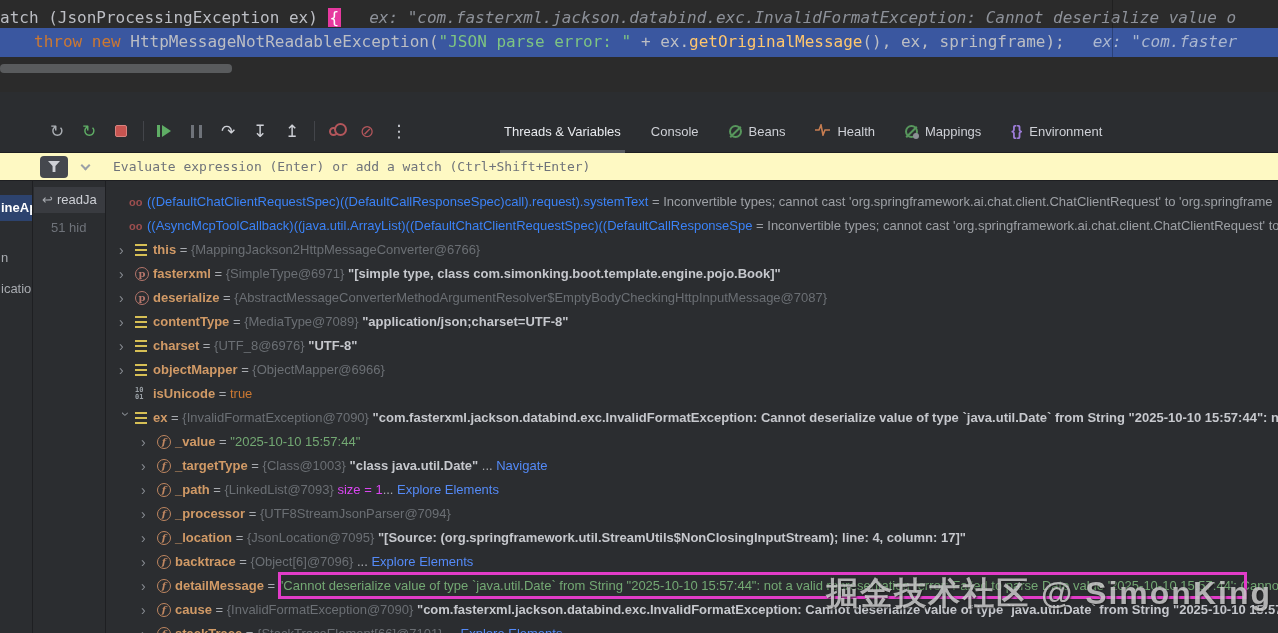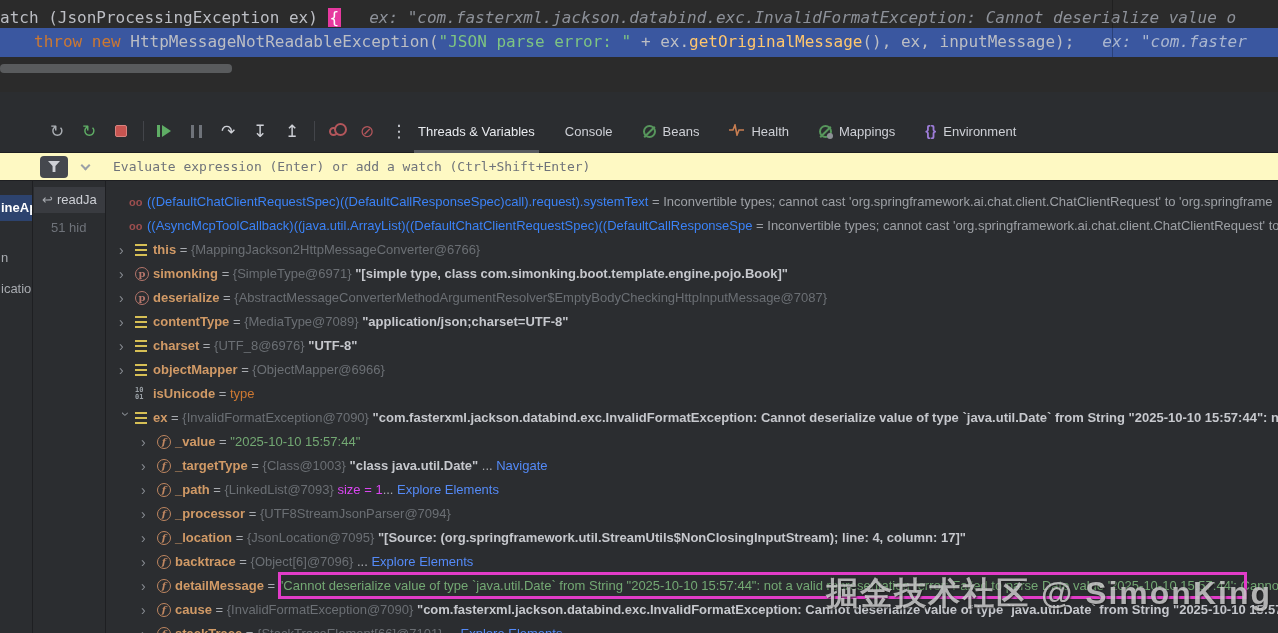--- a/index.html
+++ b/index.html
@@ -33,21 +33,21 @@
   .sep { width:1px; height:20px; background:#43454a; margin:0 7px 0 3px; }
   .ic-stop { width:12px; height:12px; background:#c75450; border:1px solid #d8827e; border-radius:2px; }
   .ic-resume { width:0; height:0; border-left:9px solid #5fad65; border-top:6px solid transparent;
                border-bottom:6px solid transparent; position:relative; margin-left:5px; }
   .ic-resume::before { content:""; position:absolute; left:-14px; top:-6px; width:3px; height:12px; background:#5fad65; }
   .ic-pause { width:11px; height:13px; border-left:3px solid #6f737a; border-right:3px solid #6f737a; }
   .ic-mute { width:9px; height:9px; border-radius:50%; border:2px solid #b3565b; position:relative; margin-right:4px; }
   .ic-mute::after { content:""; position:absolute; left:3px; top:-6px; width:9px; height:9px;
                     border-radius:50%; border:2px solid #b3565b; background:#2b2d30; }
 
-  .tabs { display:flex; gap:30px; height:43px; }
+  .tabs { display:flex; gap:30px; margin-left:86px; height:43px; }
   .tab { display:flex; align-items:center; gap:7px; position:relative; color:#ced0d6; font-size:13px; cursor:default; }
   .tab.selected { color:#e8eaee; }
   .tab.selected::after { content:""; position:absolute; left:-4px; right:-4px; bottom:0; height:3px; background:#585b60; }
   .ic-bean, .ic-mapping { width:13px; height:13px; border:2px solid #57965c; border-radius:50%; position:relative; }
   .ic-bean::after, .ic-mapping::after { content:""; position:absolute; left:-3px; top:4px; width:15px; height:2px;
       background:#57965c; transform:rotate(-45deg); }
   .ic-mapping::before { content:""; position:absolute; right:-3px; bottom:-3px; width:6px; height:6px;
       border-radius:50%; background:#8c9095; z-index:2; }
   .ic-env { color:#9d7cd8; font-weight:bold; font-size:14px; }
 
@@ -103,21 +103,21 @@
   .watermark { position:absolute; right:6px; top:572px; font-size:32px; font-weight:bold; color:#c9c9c9;
                opacity:0.85; letter-spacing:2px; text-shadow:1px 1px 2px #1a1a1a; z-index:9; white-space:nowrap; }
 </style>
 </head>
 <body>
 
 <div id="root">
 
   <div class="editor">
     <div class="codeline l1"><span>atch (JsonProcessingException ex) </span><span class="brace-hl">{</span><span class="spacer"></span><span class="hint">ex: "com.fasterxml.jackson.databind.exc.InvalidFormatException: Cannot deserialize value o</span></div>
-    <div class="codeline l2"><span class="indent"></span><span class="kw">throw new</span><span> HttpMessageNotReadableException(</span><span class="str">"JSON parse error: "</span><span> + ex.</span><span class="meth">getOriginalMessage</span><span>(), ex, inputMessage);</span><span class="spacer"></span><span class="hint">ex: "com.faster</span></div>
+    <div class="codeline l2"><span class="indent"></span><span class="kw">throw new</span><span> HttpMessageNotReadableException(</span><span class="str">"JSON parse error: "</span><span> + ex.</span><span class="meth">getOriginalMessage</span><span>(), ex, springframe);</span><span class="spacer"></span><span class="hint">ex: "com.faster</span></div>
     <div class="guide"></div>
     <div class="hscroll"></div>
   </div>
 
   <div class="debug">
     <div class="toolbar">
       <div id="tb-icons" style="display:flex;align-items:center;">
           <div class="tbtn">
             <span style="color: rgb(169, 173, 178);">↻</span>
           </div>
@@ -205,37 +205,37 @@
               <span class="ic-eye">oo</span>
             </span><span class="wexpr">((DefaultChatClientRequestSpec)((DefaultCallResponseSpec)call).request).systemText </span><span class="wres">= Inconvertible types; cannot cast 'org.springframework.ai.chat.client.ChatClientRequest' to 'org.springframe</span></div>
           <div class="row" style="padding-left: 22px;"><span class="vicon">
               <span class="ic-eye">oo</span>
             </span><span class="wexpr">((AsyncMcpToolCallback)((java.util.ArrayList)((DefaultChatClientRequestSpec)((DefaultCallResponseSpe </span><span class="wres">= Inconvertible types; cannot cast 'org.springframework.ai.chat.client.ChatClientRequest' to</span></div>
           <div class="row" style="padding-left: 12px;"><span class="chev">›</span><span class="vicon">
               <span class="ic-var"></span>
             </span><span class="vname">this</span><span class="veq"> = </span><span class="vref">{MappingJackson2HttpMessageConverter@6766} </span></div>
           <div class="row" style="padding-left: 12px;"><span class="chev">›</span><span class="vicon">
               <span class="ic-f ic-p">p</span>
-            </span><span class="vname">simonking</span><span class="veq"> = </span><span class="vref">{SimpleType@6971} </span><span class="v-white">"[simple type, class com.simonking.boot.template.engine.pojo.Book]"</span></div>
+            </span><span class="vname">fasterxml</span><span class="veq"> = </span><span class="vref">{SimpleType@6971} </span><span class="v-white">"[simple type, class com.simonking.boot.template.engine.pojo.Book]"</span></div>
           <div class="row" style="padding-left: 12px;"><span class="chev">›</span><span class="vicon">
               <span class="ic-f ic-p">p</span>
             </span><span class="vname">deserialize</span><span class="veq"> = </span><span class="vref">{AbstractMessageConverterMethodArgumentResolver$EmptyBodyCheckingHttpInputMessage@7087} </span></div>
           <div class="row" style="padding-left: 12px;"><span class="chev">›</span><span class="vicon">
               <span class="ic-var"></span>
             </span><span class="vname">contentType</span><span class="veq"> = </span><span class="vref">{MediaType@7089} </span><span class="v-white">"application/json;charset=UTF-8"</span></div>
           <div class="row" style="padding-left: 12px;"><span class="chev">›</span><span class="vicon">
               <span class="ic-var"></span>
             </span><span class="vname">charset</span><span class="veq"> = </span><span class="vref">{UTF_8@6976} </span><span class="v-white">"UTF-8"</span></div>
           <div class="row" style="padding-left: 12px;"><span class="chev">›</span><span class="vicon">
               <span class="ic-var"></span>
             </span><span class="vname">objectMapper</span><span class="veq"> = </span><span class="vref">{ObjectMapper@6966} </span></div>
           <div class="row" style="padding-left: 12px;"><span class="chev"></span><span class="vicon">
               <span class="ic-bin">10
 01</span>
-            </span><span class="vname">isUnicode</span><span class="veq"> = </span><span class="v-kw">type</span></div>
+            </span><span class="vname">isUnicode</span><span class="veq"> = </span><span class="v-kw">true</span></div>
           <div class="row" style="padding-left: 12px;"><span class="chev open">›</span><span class="vicon">
               <span class="ic-var"></span>
             </span><span class="vname">ex</span><span class="veq"> = </span><span class="vref">{InvalidFormatException@7090} </span><span class="v-white">"com.fasterxml.jackson.databind.exc.InvalidFormatException: Cannot deserialize value of type `java.util.Date` from String "2025-10-10 15:57:44": not a valid </span></div>
           <div class="row" style="padding-left: 34px;"><span class="chev">›</span><span class="vicon">
               <span class="ic-f">f</span>
             </span><span class="vname">_value</span><span class="veq"> = </span><span class="v-green">"2025-10-10 15:57:44"</span></div>
           <div class="row" style="padding-left: 34px;"><span class="chev">›</span><span class="vicon">
               <span class="ic-f">f</span>
             </span><span class="vname">_targetType</span><span class="veq"> = </span><span class="vref">{Class@1003} </span><span class="v-white">"class java.util.Date"</span><span class="v-dots"> ... </span><span class="vlink">Navigate</span></div>
           <div class="row" style="padding-left: 34px;"><span class="chev">›</span><span class="vicon">

